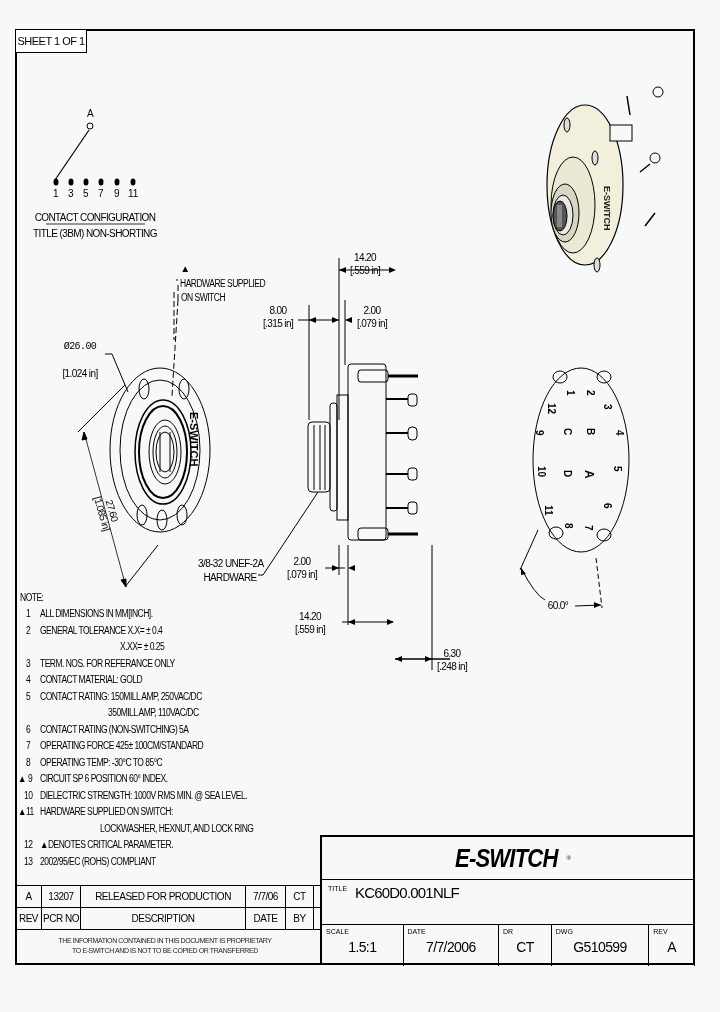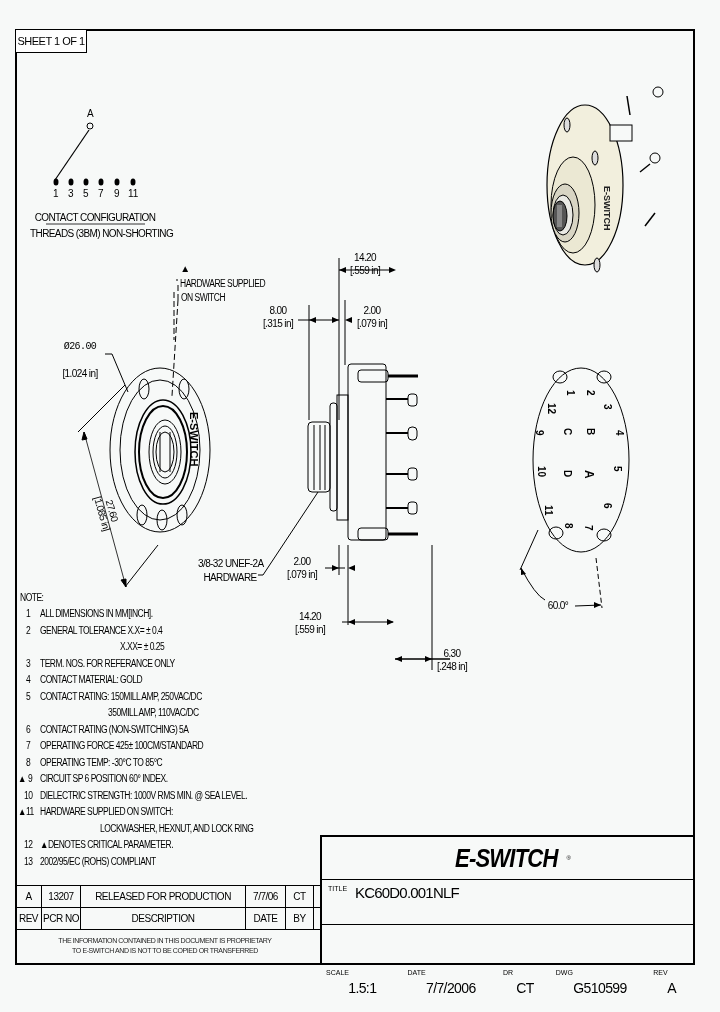--- a/index.html
+++ b/index.html
@@ -18,21 +18,21 @@
   .rev .row div { border-right:1px solid #000; box-sizing:border-box; font-size:10px; line-height:21px; text-align:center; letter-spacing:-0.5px; }
   .rev .c1 { width:26px; } .rev .c2 { width:39px; } .rev .c3 { width:165px; } .rev .c4 { width:40px; } .rev .c5 { width:28px; }
   .rev .prop { font-size:7px; text-align:center; line-height:10px; padding-top:6px; letter-spacing:-0.4px; color:#222; }
   
   .tb { left:320px; top:835px; width:375px; height:130px; border:2px solid #000; border-right:none; border-bottom:none; box-sizing:border-box; }
   .tb .logo { height:42px; border-bottom:1.5px solid #000; display:flex; align-items:center; justify-content:center; }
   .tb .logo span { font-weight:bold; font-style:italic; font-size:26px; letter-spacing:-1px; transform:scaleX(0.85); display:inline-block; }
   .tb .title { height:45px; border-bottom:1.5px solid #000; position:relative; box-sizing:border-box; }
   .tb .title .lbl { position:absolute; left:6px; top:5px; font-size:7px; }
   .tb .title .val { position:absolute; left:33px; top:4px; font-size:15px; letter-spacing:-0.8px; }
-  .tb .bottom { display:flex; height:41px;align-items:flex-end; }
+  .tb .bottom { display:flex; height:41px; }
   .tb .cell { border-right:1px solid #000; position:relative; box-sizing:border-box; }
   .tb .cell .lbl { position:absolute; left:4px; top:3px; font-size:7px; }
   .tb .cell .val { position:absolute; left:0; right:0; top:14px; text-align:center; font-size:14px; letter-spacing:-0.6px; }
 </style>
 </head>
 <body>
 
 <div class="abs frame"></div>
 <div class="abs sheet">SHEET 1 OF 1</div>
 
@@ -190,21 +190,21 @@
 <div class="abs tc" style="left:82px;top:108px;width:16px;">A</div>
 <div class="abs" style="left:48px;top:188px;width:100px;height:12px;font-size:10px;">
   <span class="abs" style="left:5px">1</span>
   <span class="abs" style="left:20px">3</span>
   <span class="abs" style="left:35px">5</span>
   <span class="abs" style="left:50px">7</span>
   <span class="abs" style="left:66px">9</span>
   <span class="abs" style="left:80px">11</span>
 </div>
 <div class="abs tc" style="left:30px;top:212px;width:130px;">CONTACT CONFIGURATION</div>
-<div class="abs tc" style="left:30px;top:228px;width:130px;">THREADS (3BM) NON-SHORTING</div>
+<div class="abs tc" style="left:30px;top:228px;width:130px;">TITLE (3BM) NON-SHORTING</div>
 
 <div class="abs tc" style="left:180px;top:263px;width:10px;font-size:10px;">▲</div>
 <div class="abs t" style="left:180px;top:278px;">HARDWARE SUPPLIED</div>
 <div class="abs t" style="left:181px;top:292px;">ON SWITCH</div>
 <div class="abs tc" style="left:55px;top:341px;width:50px;font-family:Liberation Mono, monospace;">Ø26.00</div>
 <div class="abs tc" style="left:55px;top:368px;width:50px;">[1.024 in]</div>
 <div class="abs tc" style="left:82px;top:505px;width:60px;transform:rotate(74deg);">27.60</div>
 <div class="abs tc" style="left:72px;top:508px;width:60px;transform:rotate(74deg);">[1.085 in]</div>
 <div class="abs tc" style="left:345px;top:252px;width:40px;">14.20</div>
 <div class="abs tc" style="left:345px;top:265px;width:40px;">[.559 in]</div>

